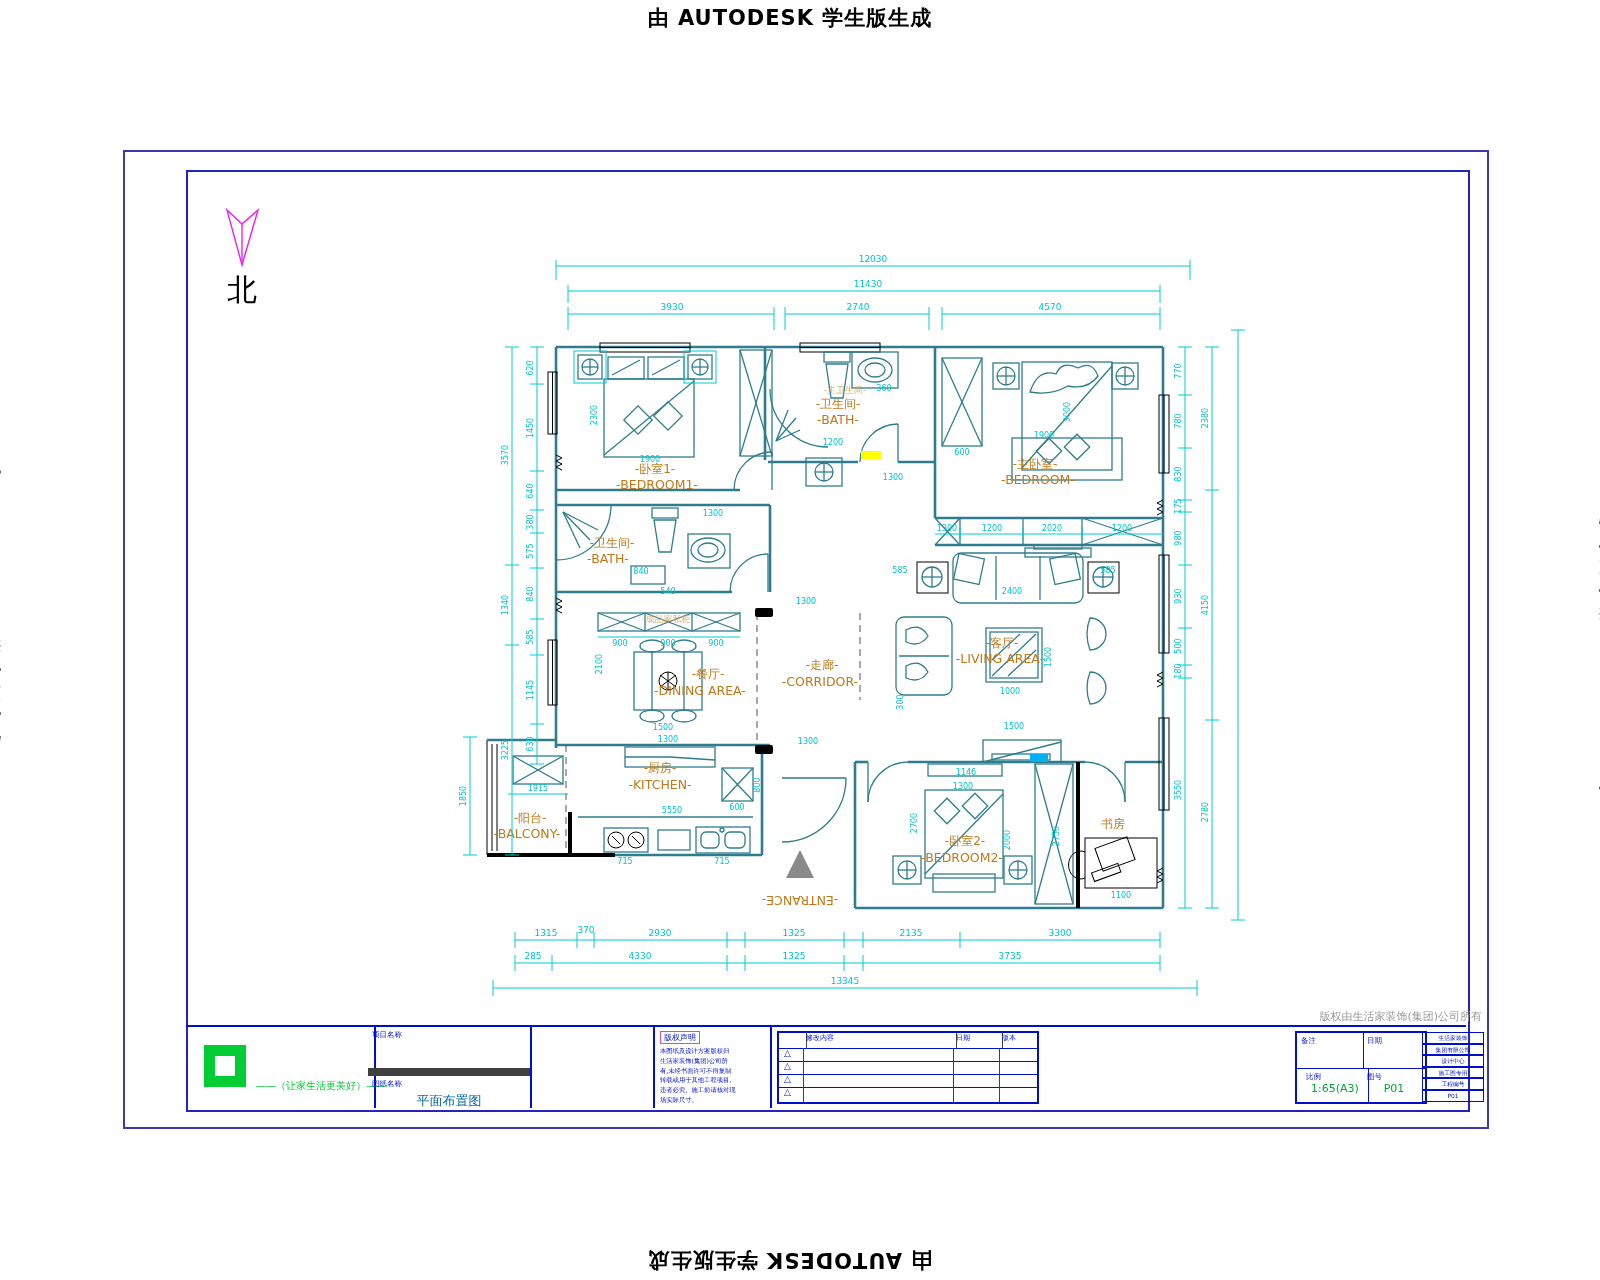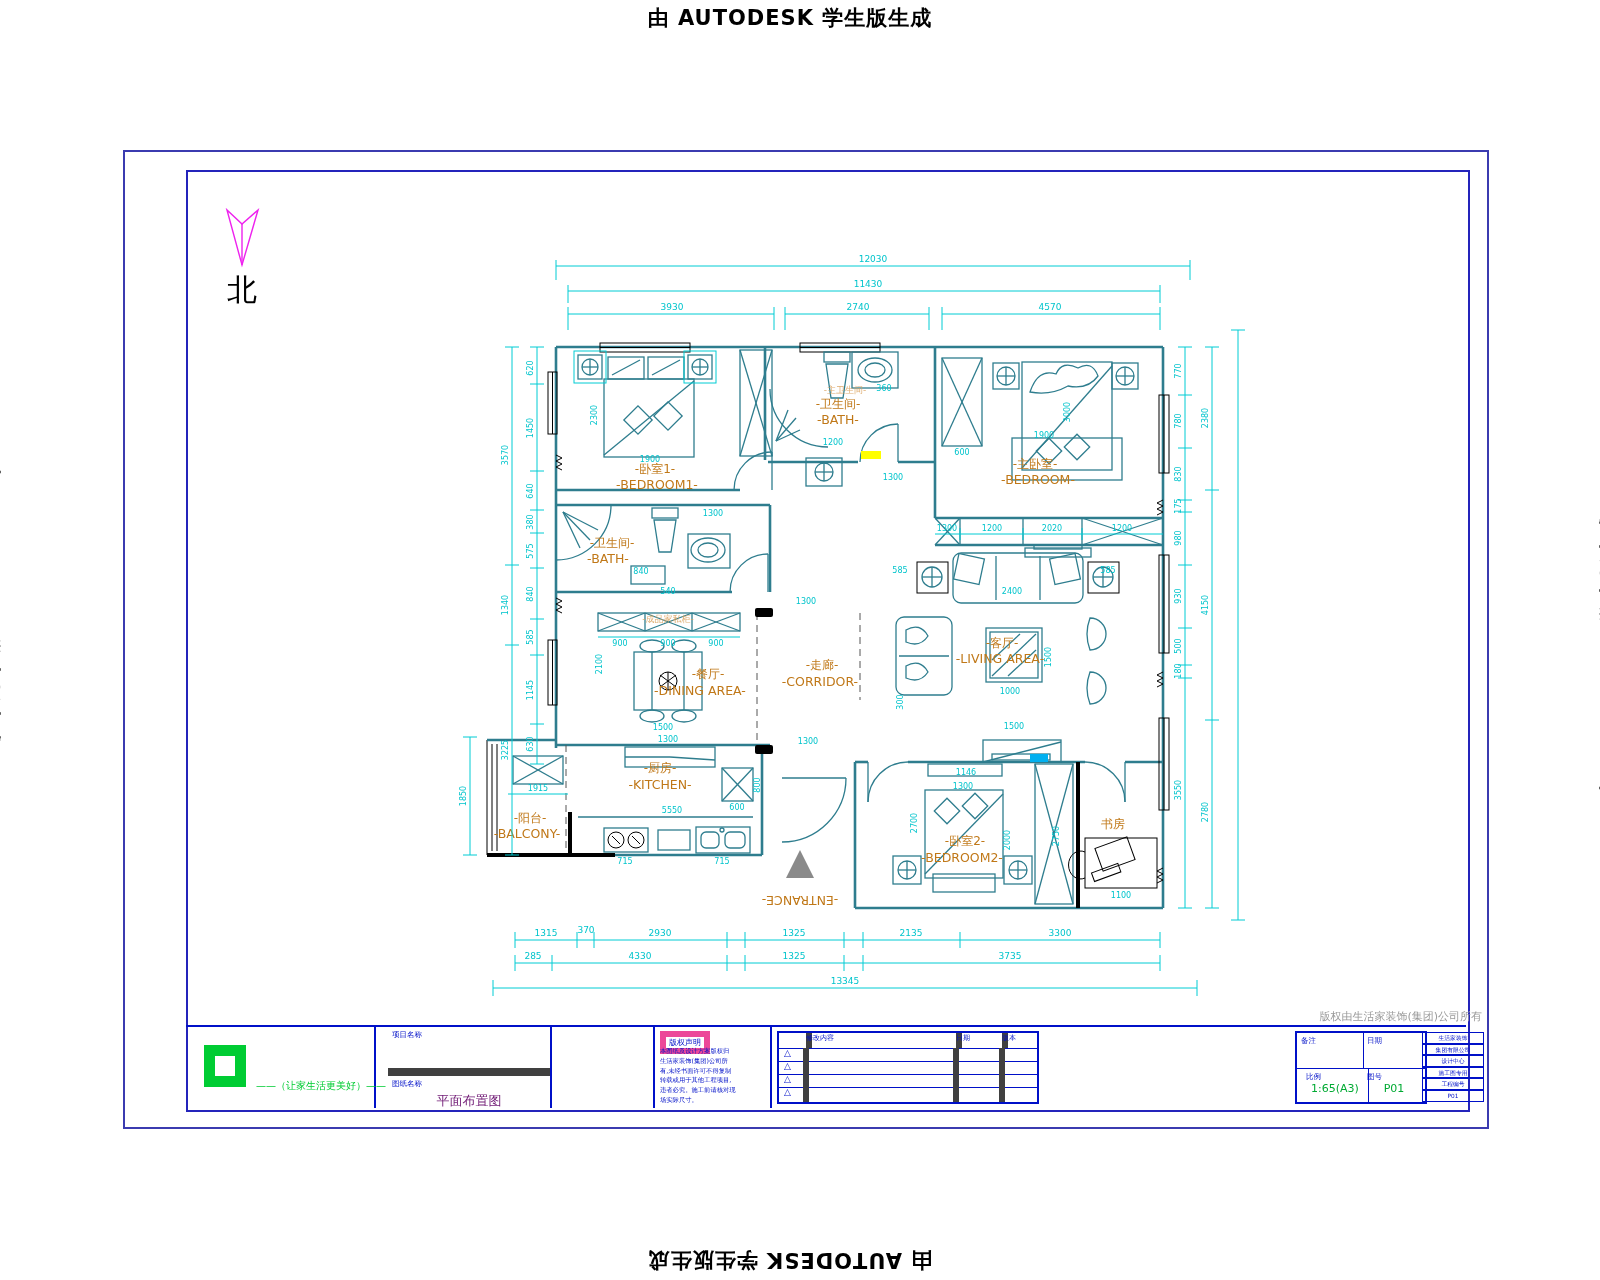--- a/index.html
+++ b/index.html
@@ -28,32 +28,32 @@
   .mag{stroke:#ee22ee;fill:none;stroke-width:1.4}
   
   #titleblock{position:absolute;left:186px;top:1025px;width:1280px;height:83px;border-top:2px solid #0010c8;box-sizing:border-box}
   .cell{position:absolute;top:0;bottom:0;border-right:2px solid #0010c8;box-sizing:border-box}
   .lbl{position:absolute;font-size:7.5px;color:#0010c8;left:4px;top:3px;white-space:nowrap}
   #logo-box{left:0;width:190px}
   .logo-sq{position:absolute;left:18px;top:18px;width:42px;height:42px;background:#00cc33}
   .logo-sq i{position:absolute;left:11px;top:11px;width:20px;height:20px;background:#fff}
   .logo-name{position:absolute;left:70px;top:18px;font-size:26px;font-weight:bold;color:#00cc33;letter-spacing:2px}
   .logo-tag{position:absolute;left:70px;top:52px;font-size:10px;color:#00cc33;white-space:nowrap}
-  #proj-box{left:202px;width:164px}
+  #proj-box{left:182px;width:164px}
   .half{position:absolute;left:0;right:0;height:50%;box-sizing:border-box}
   .half.bottom{top:50%;border-top:8px solid #404040}
-  .drawname{position:absolute;left:0;right:0;top:16px;text-align:center;color:#701a75;font-size:13px}
+  .drawname{position:absolute;left:0;right:0;top:16px;text-align:center;color:#0369a1;font-size:13px}
   #spare-box{left:354px;width:115px}
   #note-box{left:469px;width:117px}
-  .note-hd{position:absolute;left:5px;top:4px;border:6px solid #ec4899;color:#0010c8;font-size:8px;padding:0 3px}
+  .note-hd{position:absolute;left:5px;top:4px;border:1px solid #ec4899;color:#0010c8;font-size:8px;padding:0 3px}
   .note-tx{position:absolute;left:5px;top:19px;right:3px;font-size:6.3px;line-height:1.55;color:#0010c8}
   #rev-box{left:586px;width:272px;border-right:none}
   .rev-in{position:absolute;left:5px;right:5px;top:4px;bottom:4px;border:2px solid #0010c8}
   .rev-row{position:absolute;left:0;right:0;border-bottom:1px solid #0010c8;height:13px}
-  .rev-c{position:absolute;top:0;bottom:0;border-right:6px solid #404040}
+  .rev-c{position:absolute;top:0;bottom:0;border-right:1px solid #404040}
   .rev-t{font-size:7px;color:#0010c8;padding-left:3px}
   .tri{position:absolute;left:5px;top:0px;color:#0010c8;font-size:9px}
   #field-box{left:878px;width:226px;border-right:none}
   .fld-in{position:absolute;left:5px;right:5px;top:4px;bottom:4px;border:2px solid #0010c8}
   .fr{position:absolute;left:0;right:0;height:50%;box-sizing:border-box}
   .fr.b{top:50%;border-top:1px solid #0010c8}
   .fc{position:absolute;top:0;bottom:0;border-right:1px solid #0010c8}
   #scale-box{left:1104px;width:142px;border-right:none}
   .grnval{position:absolute;left:0;right:0;top:13px;text-align:center;color:#00aa33;font-size:11px}
   #stack-box{position:absolute;left:1422px;top:1032px;width:62px;height:70px}

